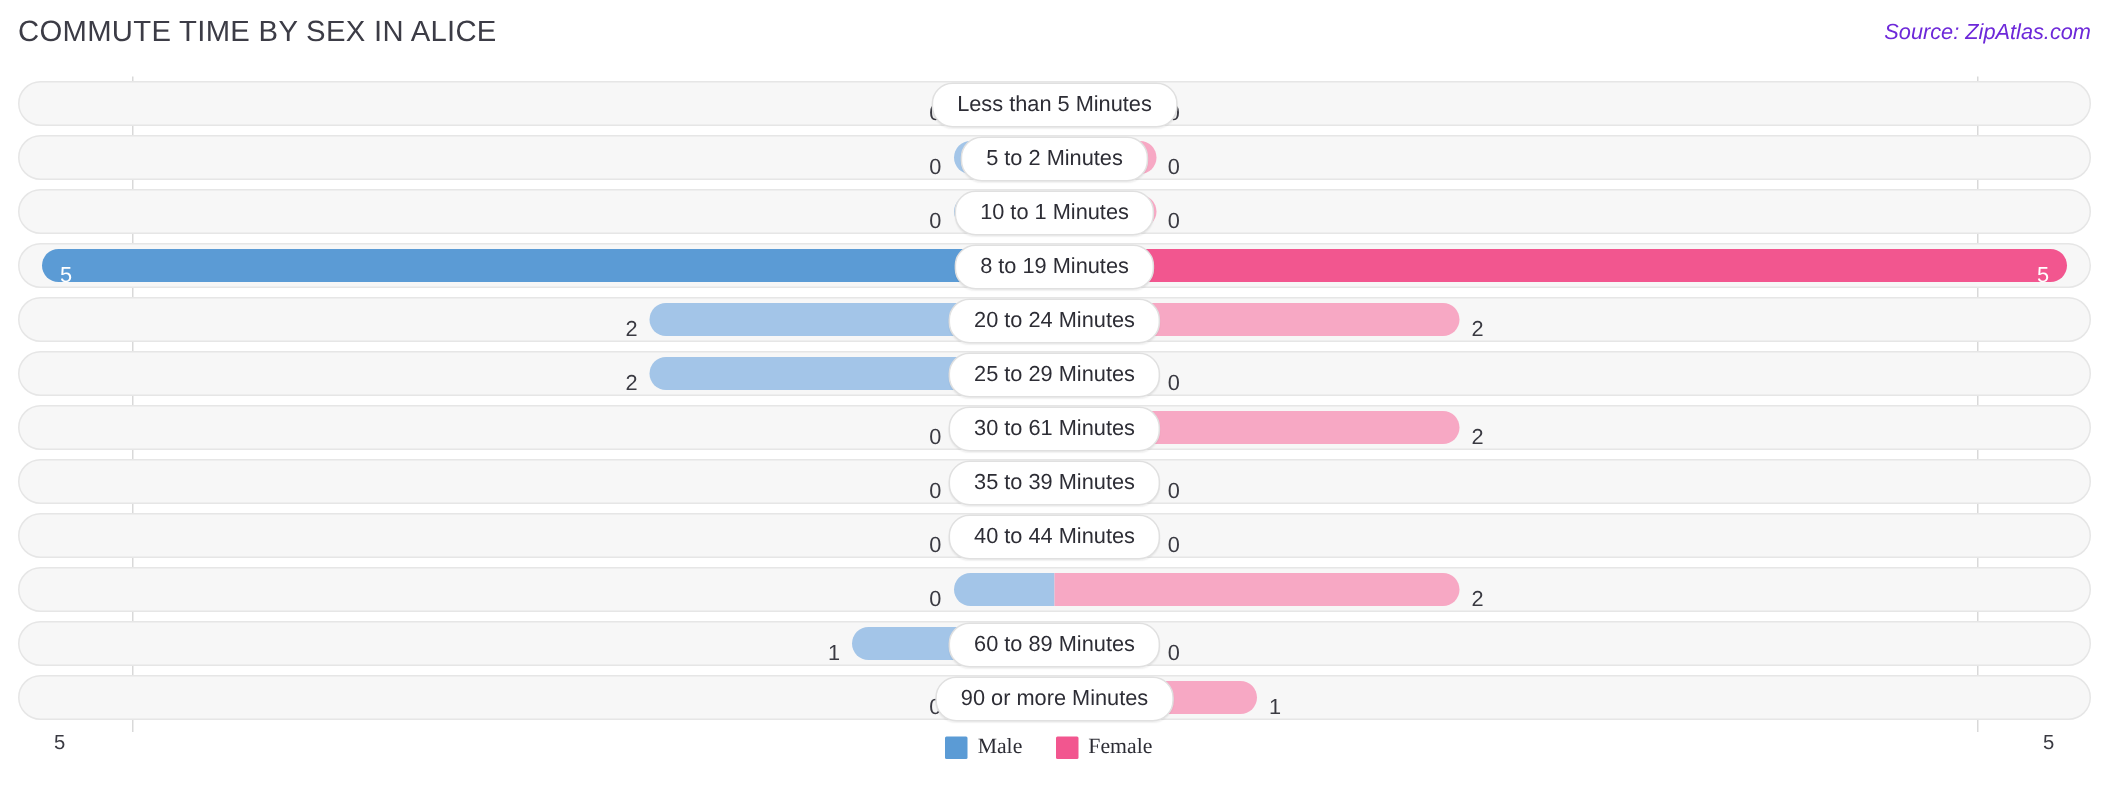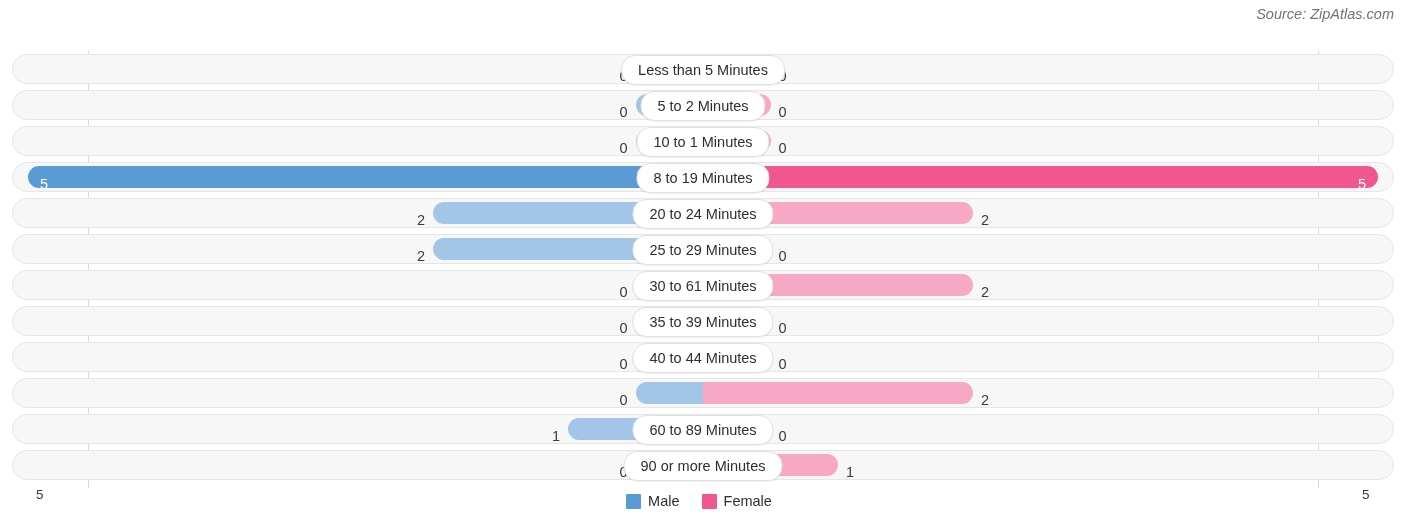--- a/index.html
+++ b/index.html
@@ -28,24 +28,24 @@
     top: 10px;
     font-size: 19.5px;
     letter-spacing: 0.2px;
     color: #3c3c46;
     font-weight: 400;
     white-space: nowrap;
   }
   .chart-source {
     position: absolute;
     right: 12px;
-    top: 6px;
+    top: 14px;
     font-size: 14.5px;
     font-style: italic;
-    color: #737373;
+    color: #6d28d9;
     white-space: nowrap;
   }
 
   
   .plot {
     position: absolute;
     left: 0;
     top: 51px;
     width: 1406px;
     height: 434px;
@@ -166,23 +166,24 @@
   .tick.left  { left: 36px; }
   .tick.right { left: 1362px; }
 
   .legend {
     position: absolute;
     left: 0;
     right: 8px;
     top: 487px;
     display: flex;
     justify-content: center;
-    align-items: flex-end;
+    align-items: center;
     gap: 22px;
     height: 22px;
+    font-family: Liberation Serif, serif;
   }
   .legend-item {
     display: flex;
     align-items: center;
     gap: 7px;
   }
   .swatch {
     width: 15px;
     height: 15px;
     border-radius: 1px;
@@ -193,20 +194,21 @@
   .legend-label {
     font-size: 14.5px;
     color: #2d2d35;
   }
 </style>
 </head>
 <body>
 
 <div class="chart-root">
 
+  <div class="chart-title">COMMUTE TIME BY SEX IN ALICE</div>
   <div class="chart-source">Source: ZipAtlas.com</div>
 
   <div class="plot" id="plot">
     <div class="axis-line left"></div>
     <div class="axis-line right"></div>
   <div class="row">
         <div class="track"></div>
         <div class="half male">
           <div class="bar male" style="width: 10%;"></div>
           <span class="val male" style="right: calc(10% + 8px);">0</span>

